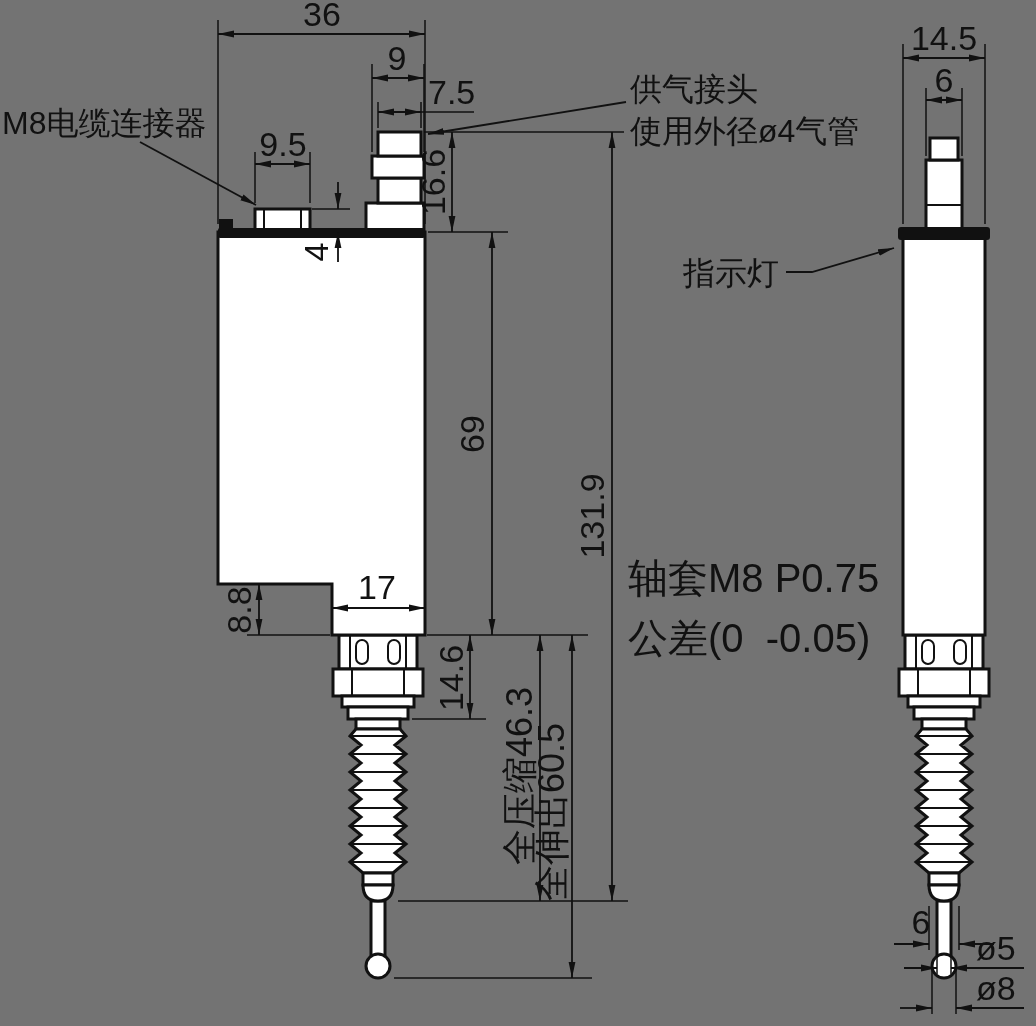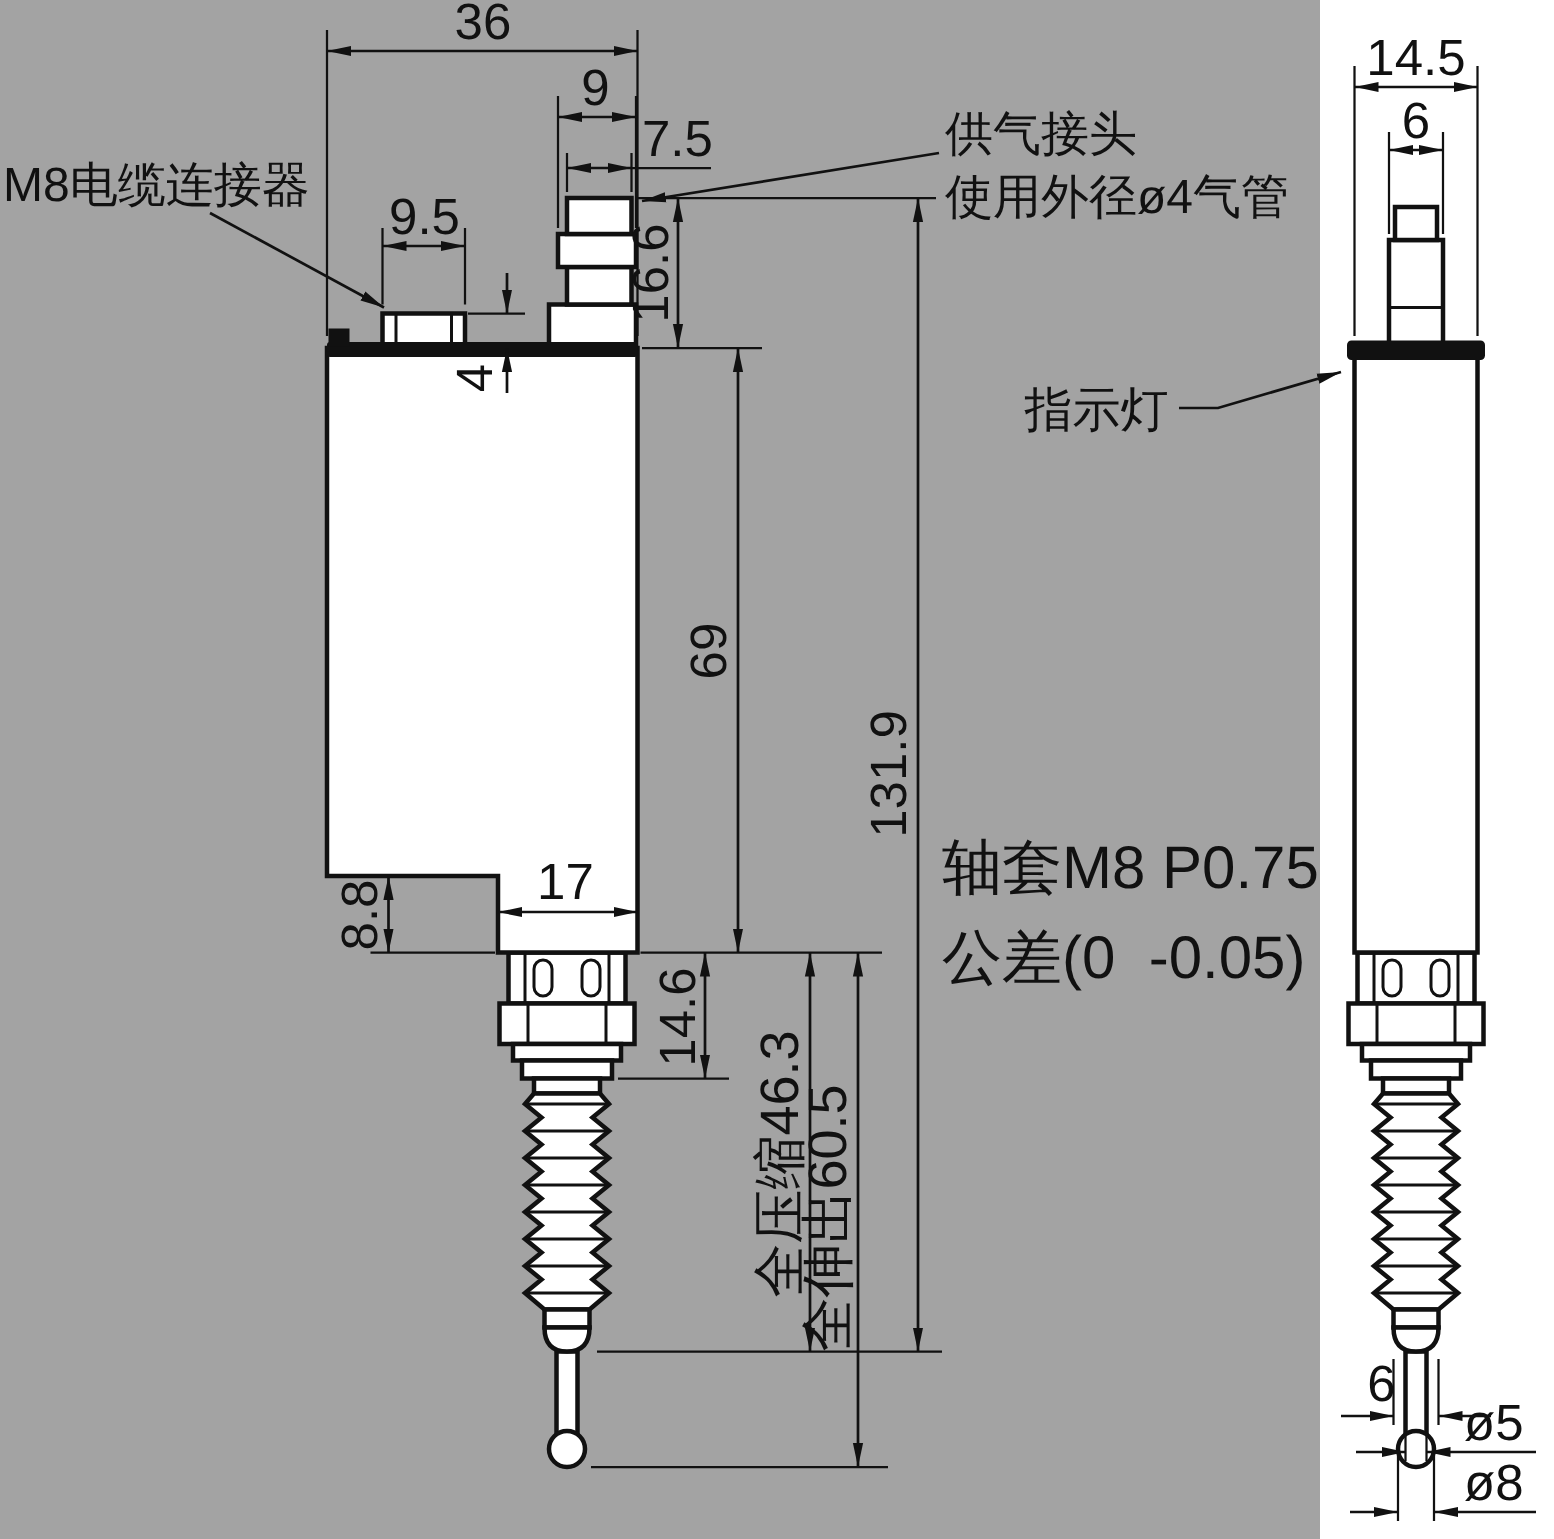--- a/index.html
+++ b/index.html
@@ -1,16 +1,16 @@
 <!DOCTYPE html>
 <html><head>
 <meta charset="utf-8">
 <style>
   html,body{margin:0;padding:0;background:#ffffff;}
-  .stage{width:880px;height:1026px;background:#a3a3a3;position:relative;font-family:"Liberation Sans",sans-serif;}
+  .stage{width:1036px;height:1026px;background:#737373;position:relative;font-family:"Liberation Sans",sans-serif;}
   svg{display:block;}
   svg text{font-family:"Liberation Sans",sans-serif;fill:#111;white-space:pre;}
   .dim-text{font-size:34px;}
   .dim-text-lg{font-size:36px;}
   .label-text{font-size:32px;}
   .spec-text{font-size:40px;}
   .obj{fill:#ffffff;stroke:#111;stroke-width:3;stroke-linejoin:miter;}
   .obj-thin{fill:none;stroke:#111;stroke-width:2;}
   .dim{stroke:#111;stroke-width:1.8;fill:none;}
   .ext{stroke:#111;stroke-width:1.5;fill:none;}

